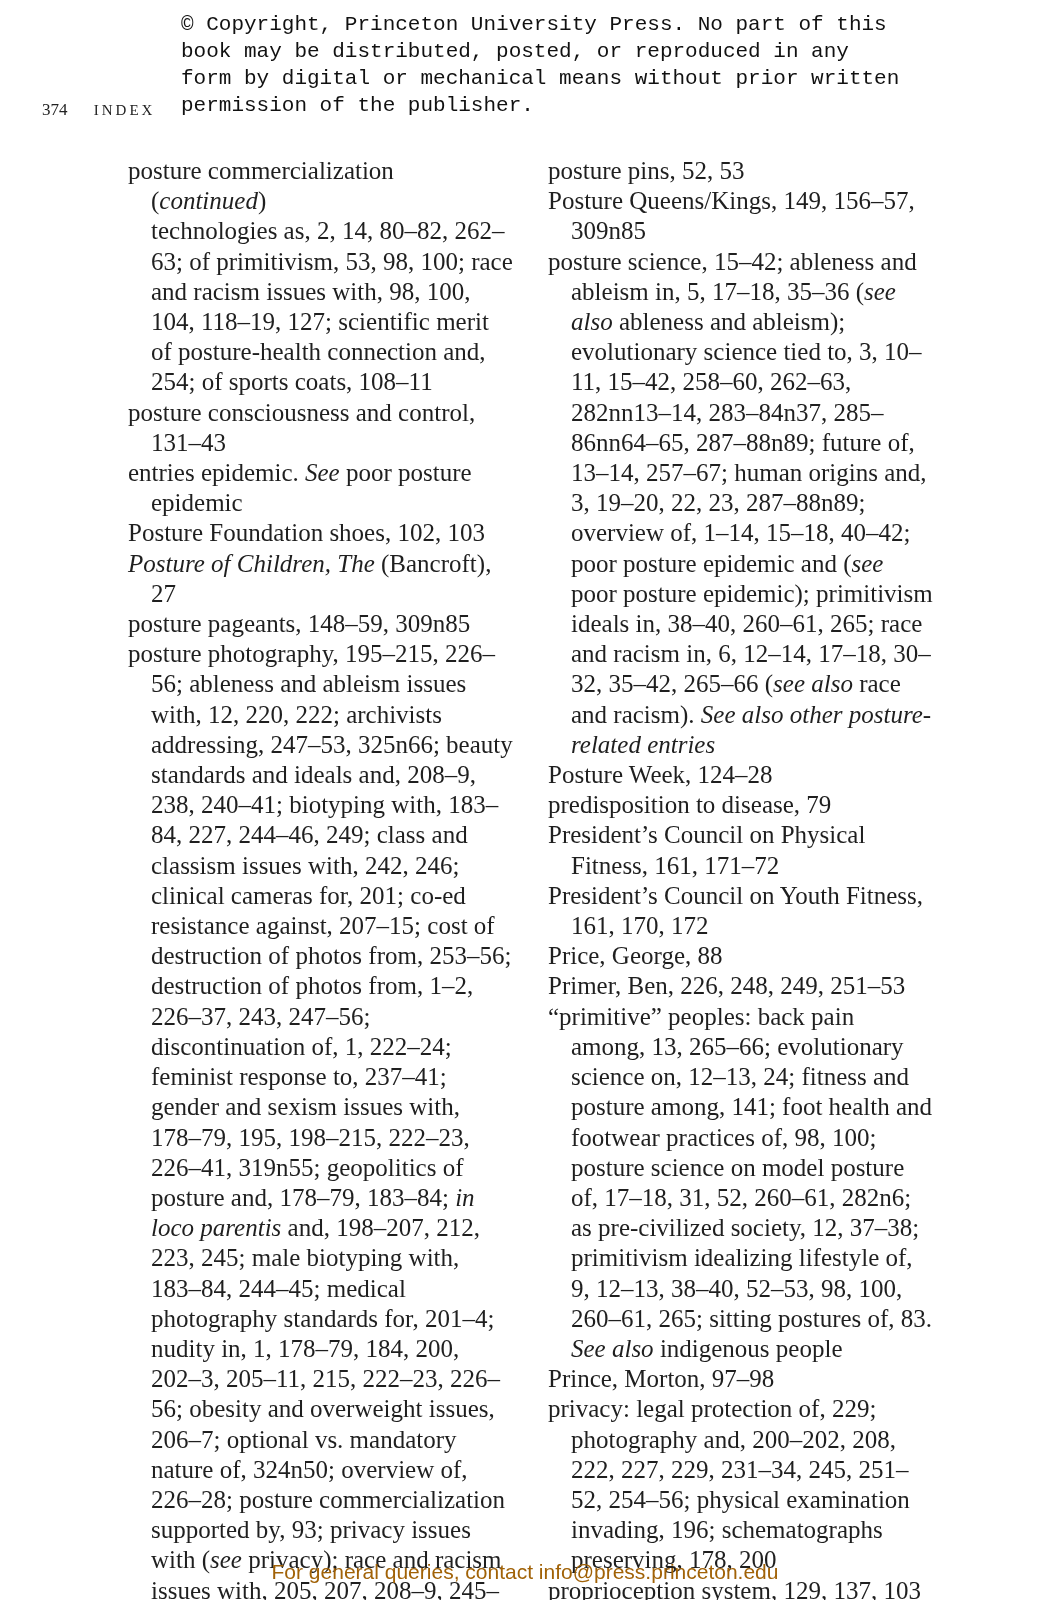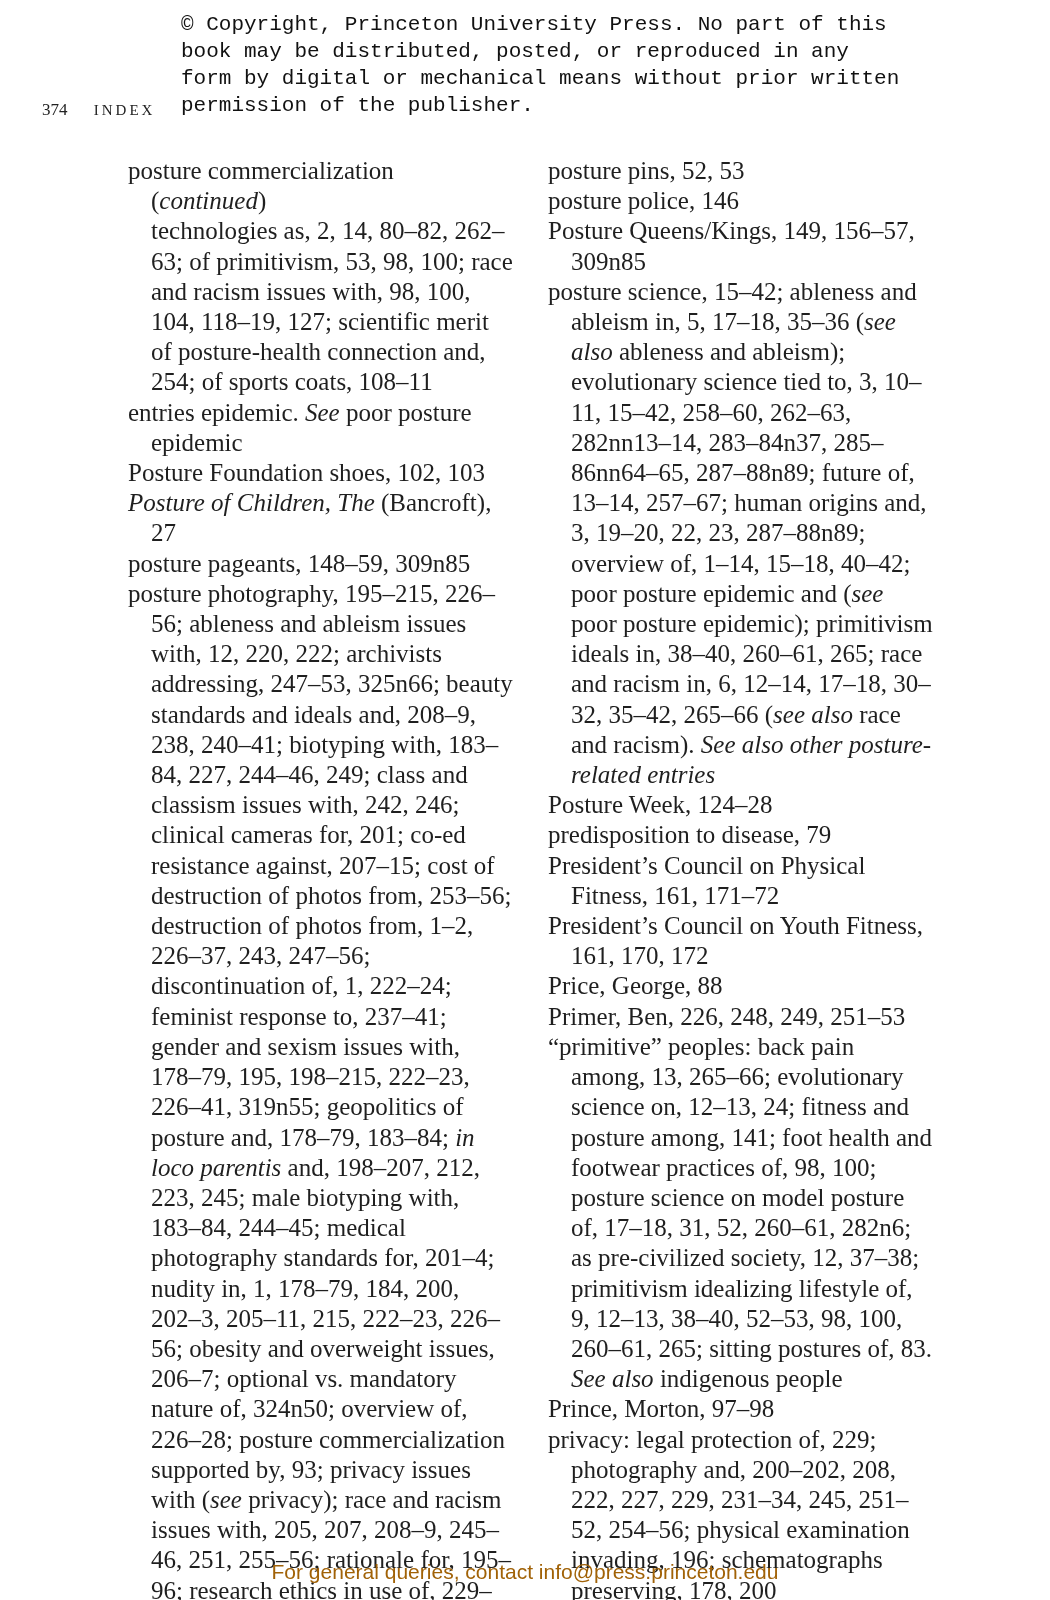--- a/index.html
+++ b/index.html
@@ -41,30 +41,30 @@
 <div class="copyright">© Copyright, Princeton University Press. No part of this book may be distributed, posted, or reproduced in any form by digital or mechanical means without prior written permission of the publisher.</div>
 
 <div class="running-head">
   <span class="pno">374</span>
   <span class="ttl">INDEX</span>
 </div>
 
 <div class="column col-left">
   <p class="entry"><span>posture commercialization (</span><span class="it">continued</span><span>)</span></p>
   <p class="entry cont">technologies as, 2, 14, 80–82, 262–63; of primitivism, 53, 98, 100; race and racism issues with, 98, 100, 104, 118–19, 127; scientific merit of posture-health connection and, 254; of sports coats, 108–11</p>
+  <p class="entry">posture consciousness and control, 131–43</p>
   <p class="entry"><span>entries epidemic. </span><span class="it">See</span><span> poor posture epidemic</span></p>
   <p class="entry">Posture Foundation shoes, 102, 103</p>
   <p class="entry"><span class="it">Posture of Children, The</span><span> (Bancroft), 27</span></p>
   <p class="entry">posture pageants, 148–59, 309n85</p>
   <p class="entry"><span>posture photography, 195–215, 226–56; ableness and ableism issues with, 12, 220, 222; archivists addressing, 247–53, 325n66; beauty standards and ideals and, 208–9, 238, 240–41; biotyping with, 183–84, 227, 244–46, 249; class and classism issues with, 242, 246; clinical cameras for, 201; co-ed resistance against, 207–15; cost of destruction of photos from, 253–56; destruction of photos from, 1–2, 226–37, 243, 247–56; discontinuation of, 1, 222–24; feminist response to, 237–41; gender and sexism issues with, 178–79, 195, 198–215, 222–23, 226–41, 319n55; geopolitics of posture and, 178–79, 183–84; </span><span class="it">in loco parentis</span><span> and, 198–207, 212, 223, 245; male biotyping with, 183–84, 244–45; medical photography standards for, 201–4; nudity in, 1, 178–79, 184, 200, 202–3, 205–11, 215, 222–23, 226–56; obesity and overweight issues, 206–7; optional vs. mandatory nature of, 324n50; overview of, 226–28; posture commercialization supported by, 93; privacy issues with (</span><span class="it">see</span><span> privacy); race and racism issues with, 205, 207, 208–9, 245–46, 251, 255–56; rationale for, 195–96; research ethics in use of, 229–37, 245–46, 251, 255–56, 322n9; scandal of, 1–2, 226–56; scientific merit debate over, 241–47, 253–54; setting for, 318n39; stolen photos from, 195, 209, 211–15, 222, 234, 240–41, 319n55; Wellesley Method of, 202–3, 228</span></p>
 </div>
 
 <div class="column col-right">
   <p class="entry">posture pins, 52, 53</p>
-  <p class="entry">posture police, 146</p>
   <p class="entry">Posture Queens/Kings, 149, 156–57, 309n85</p>
   <p class="entry"><span>posture science, 15–42; ableness and ableism in, 5, 17–18, 35–36 (</span><span class="it">see also</span><span> ableness and ableism); evolutionary science tied to, 3, 10–11, 15–42, 258–60, 262–63, 282nn13–14, 283–84n37, 285–86nn64–65, 287–88n89; future of, 13–14, 257–67; human origins and, 3, 19–20, 22, 23, 287–88n89; overview of, 1–14, 15–18, 40–42; poor posture epidemic and (</span><span class="it">see</span><span> poor posture epidemic); primitivism ideals in, 38–40, 260–61, 265; race and racism in, 6, 12–14, 17–18, 30–32, 35–42, 265–66 (</span><span class="it">see also</span><span> race and racism). </span><span class="it">See also other posture-related entries</span></p>
   <p class="entry">Posture Week, 124–28</p>
   <p class="entry">predisposition to disease, 79</p>
   <p class="entry">President’s Council on Physical Fitness, 161, 171–72</p>
   <p class="entry">President’s Council on Youth Fitness, 161, 170, 172</p>
   <p class="entry">Price, George, 88</p>
   <p class="entry">Primer, Ben, 226, 248, 249, 251–53</p>
   <p class="entry"><span>“primitive” peoples: back pain among, 13, 265–66; evolutionary science on, 12–13, 24; fitness and posture among, 141; foot health and footwear practices of, 98, 100; posture science on model posture of, 17–18, 31, 52, 260–61, 282n6; as pre-civilized society, 12, 37–38; primitivism idealizing lifestyle of, 9, 12–13, 38–40, 52–53, 98, 100, 260–61, 265; sitting postures of, 83. </span><span class="it">See also</span><span> indigenous people</span></p>
   <p class="entry">Prince, Morton, 97–98</p>

